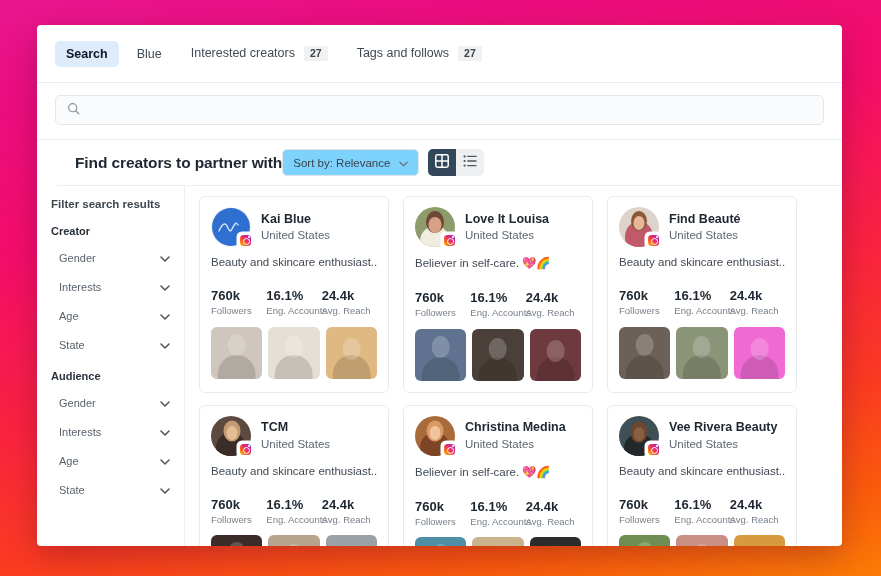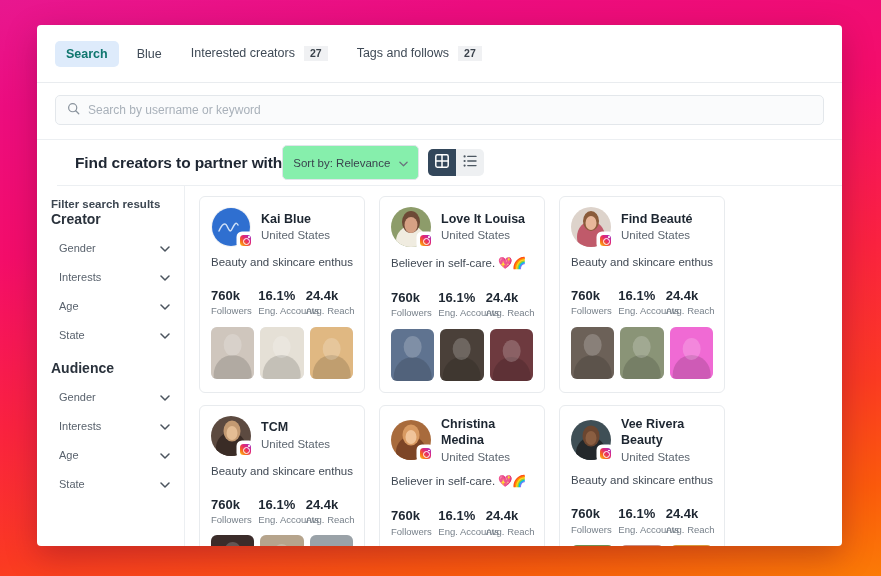--- a/index.html
+++ b/index.html
@@ -54,21 +54,21 @@
     padding: 6px 11px;
     border-radius: 5px;
     font-size: 12.5px;
     color: #3f4a56;
     cursor: pointer;
     white-space: nowrap;
     margin-right: 7px;
   }
   .tab.active {
     background: #deebfb;
-    color: #0f766e;
+    color: #0f172a;
     font-weight: bold;
   }
   .tab-badge {
     background: #f0f1f3;
     color: #3a424b;
     font-size: 10.5px;
     font-weight: bold;
     border-radius: 0;
     padding: 2px 6px;
     line-height: 1.1;
@@ -113,24 +113,24 @@
     margin-left: 20px;
   }
   .page-title {
     font-size: 15.5px;
     font-weight: bold;
     color: #1f2733;
     letter-spacing: -.1px;
   }
   .title-actions { display: flex; align-items: center; gap: 9px; }
   .sort-select {
-    height: 35px;
+    height: 27px;
     border: 1px solid #e1e5ea;
     border-radius: 5px;
-    background: #86efac;
+    background: #7dd3fc;
     display: flex;
     align-items: center;
     gap: 9px;
     padding: 11px 10px;
     font-size: 11.5px;
     color: #3a434e;
     cursor: pointer;
   }
   .viewtoggle { display: flex; border-radius: 5px; overflow: hidden; }
   .vt-btn {
@@ -148,24 +148,24 @@
     width: 148px;
     flex: 0 0 148px;
     border-right: 1px solid #eceff2;
     padding: 12px 14px 0 14px;
     overflow: hidden;
   }
   .filter-heading {
     font-size: 11.5px;
     font-weight: bold;
     color: #3d4752;
-    margin-bottom: 1px;
+    margin-bottom: 15px;
   }
   .filter-group-label {
-    font-size: 14px;
+    font-size: 11px;
     font-weight: bold;
     color: #2a323c;
     margin: 0 0 6px 0;
   }
   .filter-item {
     display: flex;
     align-items: center;
     justify-content: space-between;
     height: 29px;
     font-size: 11px;
@@ -180,21 +180,21 @@
     padding: 10px 12px 0 14px;
     overflow: hidden;
     display: flex;
     flex-wrap: wrap;
     align-content: flex-start;
     gap: 12px 14px;
   }
 
   
   .card {
-    width: 166px;
+    width: 190px;
     border: 1px solid #e8ebee;
     border-radius: 6px;
     background: #fff;
     padding: 10px 11px 11px 11px;
     flex: 0 0 auto;
   }
   .card-head { display: flex; align-items: center; gap: 10px; }
   .avatar-wrap { position: relative; width: 40px; height: 40px; flex: 0 0 40px; }
   .avatar {
     width: 40px; height: 40px;
@@ -307,21 +307,20 @@
   </div>
 
   <div class="search-row">
     <div class="search-box">
       <span>
         <svg width="13" height="13" viewBox="0 0 16 16" fill="none">
           <circle cx="7" cy="7" r="5" stroke="#8a939d" stroke-width="1.5"></circle>
           <line x1="10.8" y1="10.8" x2="14.5" y2="14.5" stroke="#8a939d" stroke-width="1.5" stroke-linecap="round"></line>
         </svg>
       </span>
-      <input type="text" placeholder="Search by username or keyword" style="">
     </div>
   </div>
 
   <div class="title-row">
     <div class="page-title">Find creators to partner with</div>
     <div class="title-actions">
       <div class="sort-select">
         <span>Sort by: Relevance</span>
         <span>
           <svg width="9" height="6" viewBox="0 0 10 6" fill="none">

